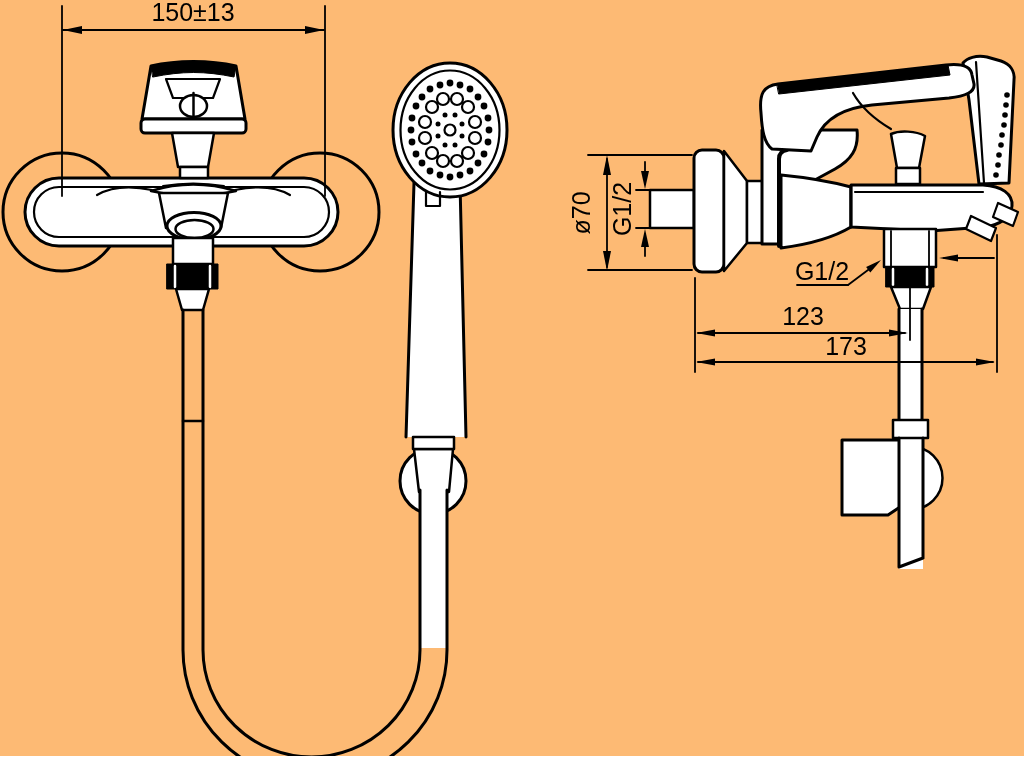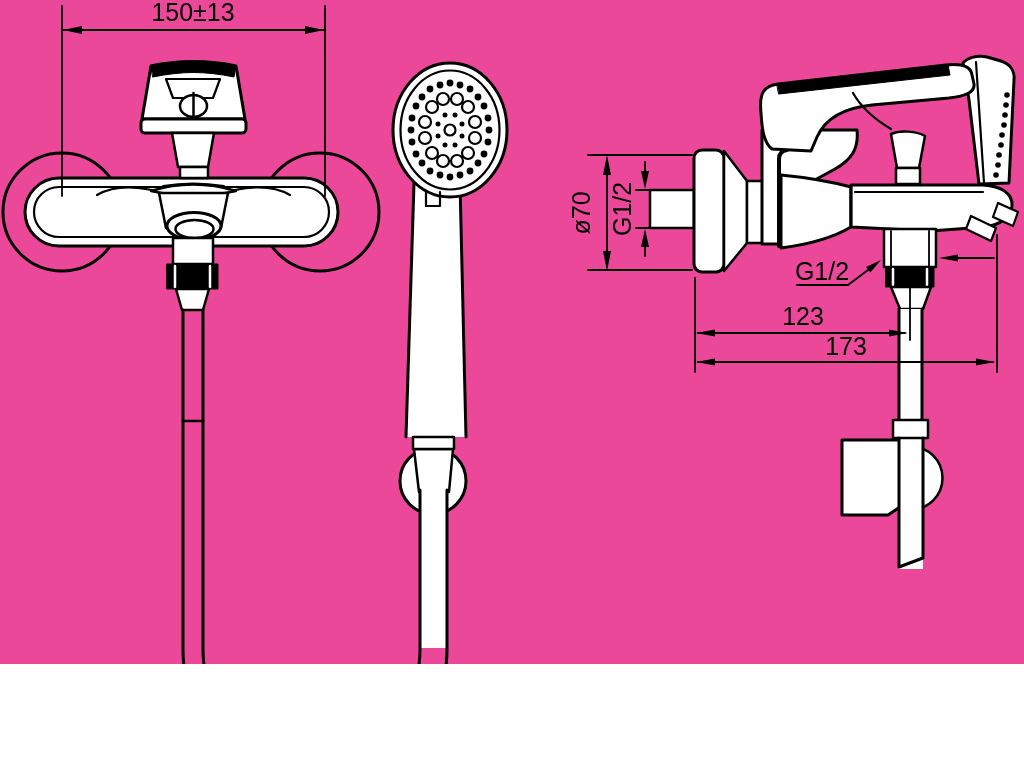--- a/index.html
+++ b/index.html
@@ -1,16 +1,16 @@
 <!DOCTYPE html>
 <html><head>
 <meta charset="utf-8">
 <style>
   html, body { margin: 0; padding: 0; background: #ffffff; }
-  .page { width: 1024px; height: 664px; background: #ec4899; position: relative; overflow: hidden; }
+  .page { width: 1024px; height: 756px; background: #fdba74; position: relative; overflow: hidden; }
   svg { display: block; }
   text { font-family: "Liberation Sans", "DejaVu Sans", sans-serif; fill: #000; }
   .dim-text { font-size: 25px; }
   .ln  { stroke: #000; fill: none; }
   .w1  { stroke-width: 1.8; }
   .w2  { stroke-width: 2.2; }
   .w25 { stroke-width: 2.5; }
   .w3  { stroke-width: 3; }
   .w4  { stroke-width: 4; }
   .wh  { fill: #ffffff; stroke: #000; }

